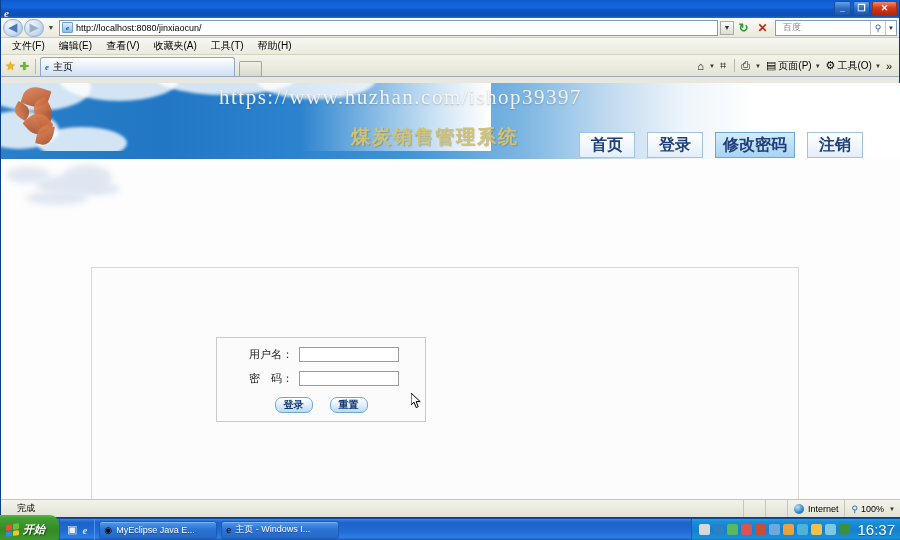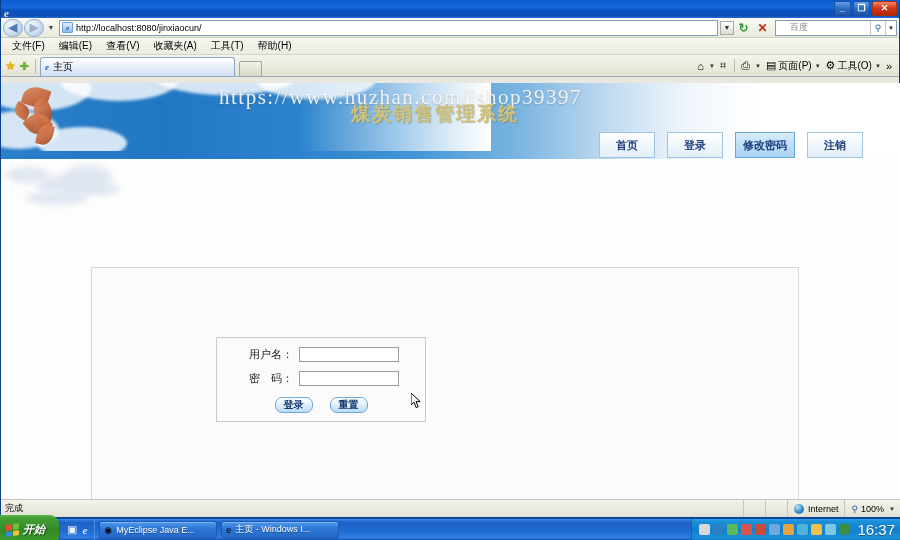--- a/index.html
+++ b/index.html
@@ -145,21 +145,21 @@
   .ico-stop { color: #c02a12; font-size: 12px; }
   .searchbox {
     width: 122px; height: 16px;
     background: #fff;
     border: 1px solid #7f9db9;
     display: flex; align-items: center;
     margin-left: 3px;
     flex: 0 0 auto;
   }
   .search-text {
-    font-size: 9px; color: #888; padding-left: 14px;
+    font-size: 9px; color: #888; padding-left: 7px;
     flex: 1 1 auto; white-space: nowrap; overflow: hidden;
   }
   .search-go {
     width: 15px; height: 14px;
     display: flex; align-items: center; justify-content: center;
     font-size: 9px; color: #1d5fa8;
     border-left: 1px solid #c8c8c8;
   }
   .search-drop {
     width: 11px; height: 14px;
@@ -287,41 +287,41 @@
     left: 218px; top: 2px;
     font-family: "Liberation Serif", serif;
     font-size: 21px;
     color: rgba(248,248,248,.92);
     letter-spacing: 1.5px;
     text-shadow: 0 1px 2px rgba(80,80,80,.35);
     white-space: nowrap;
   }
   .sys-title {
     position: absolute;
-    left: 350px; top: 18px;
+    left: 350px; top: 41px;
     font-family: "Liberation Serif", serif;
     font-size: 19px;
     font-weight: bold;
     color: #cfc27a;
     text-shadow: 1px 1px 1px rgba(120,110,60,.45);
     letter-spacing: 2px;
     white-space: nowrap;
   }
   .nav {
     position: absolute;
     right: 38px; top: 49px;
     display: flex; gap: 12px;
   }
   .navitem {
     min-width: 56px;
     height: 19px;
     border: 1px solid #9fc3e0;
     background: linear-gradient(to bottom,#ffffff,#f2f8fd 45%,#e3eefa);
     display: flex; align-items: center; justify-content: center;
-    font-size: 11px; font-weight: bold;
+    font-size: 16px; font-weight: bold;
     color: #1f3f7a;
     font-family: "Liberation Sans", sans-serif;
     padding: 12px 7px;
     white-space: nowrap;
   }
   .navitem.hot {
     background: linear-gradient(to bottom,#d7ecfb,#bddff7 50%,#a8d4f4);
     border-color: #6aa8d8;
   }
 
@@ -403,21 +403,21 @@
   
   .statusbar {
     position: absolute;
     left: 0; bottom: 0;
     width: 900px; height: 18px;
     background: linear-gradient(to bottom,#f3f3ec,#e2e2d6);
     border-top: 1px solid #c7c7b5;
     display: flex; align-items: center;
     font-size: 9px; color: #000;
   }
-  .sb-text { padding-left: 4px; flex: 0 0 auto; }
+  .sb-text { padding-left: 16px; flex: 0 0 auto; }
   .sb-spacer { flex: 1 1 auto; }
   .sb-cell {
     height: 17px;
     border-left: 1px solid #c7c7b5;
     display: flex; align-items: center;
     padding: 5px 6px;
     white-space: nowrap;
   }
   .sb-cell.blank { width: 22px; padding: 0; }
   .globe {

